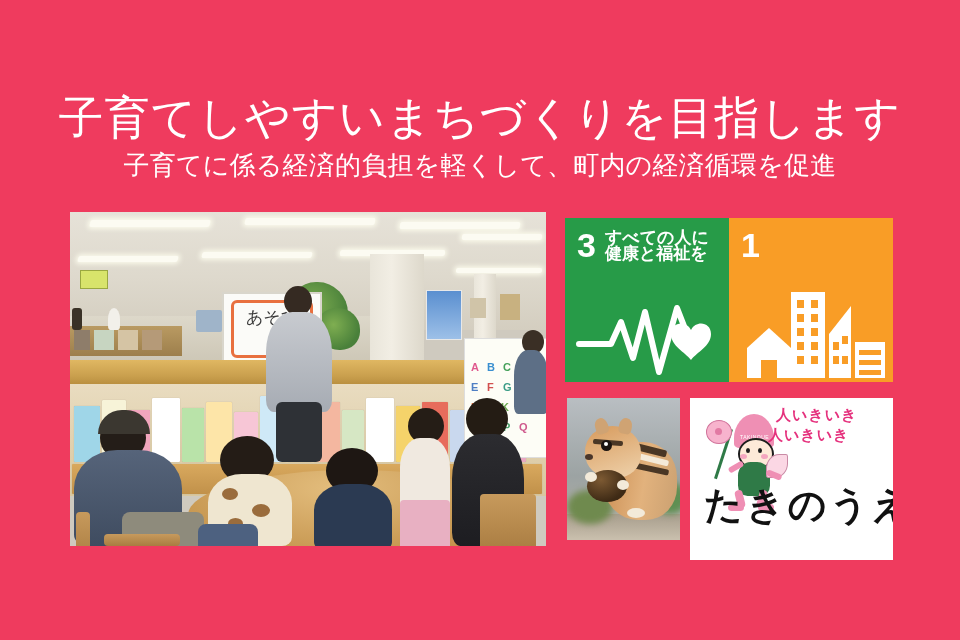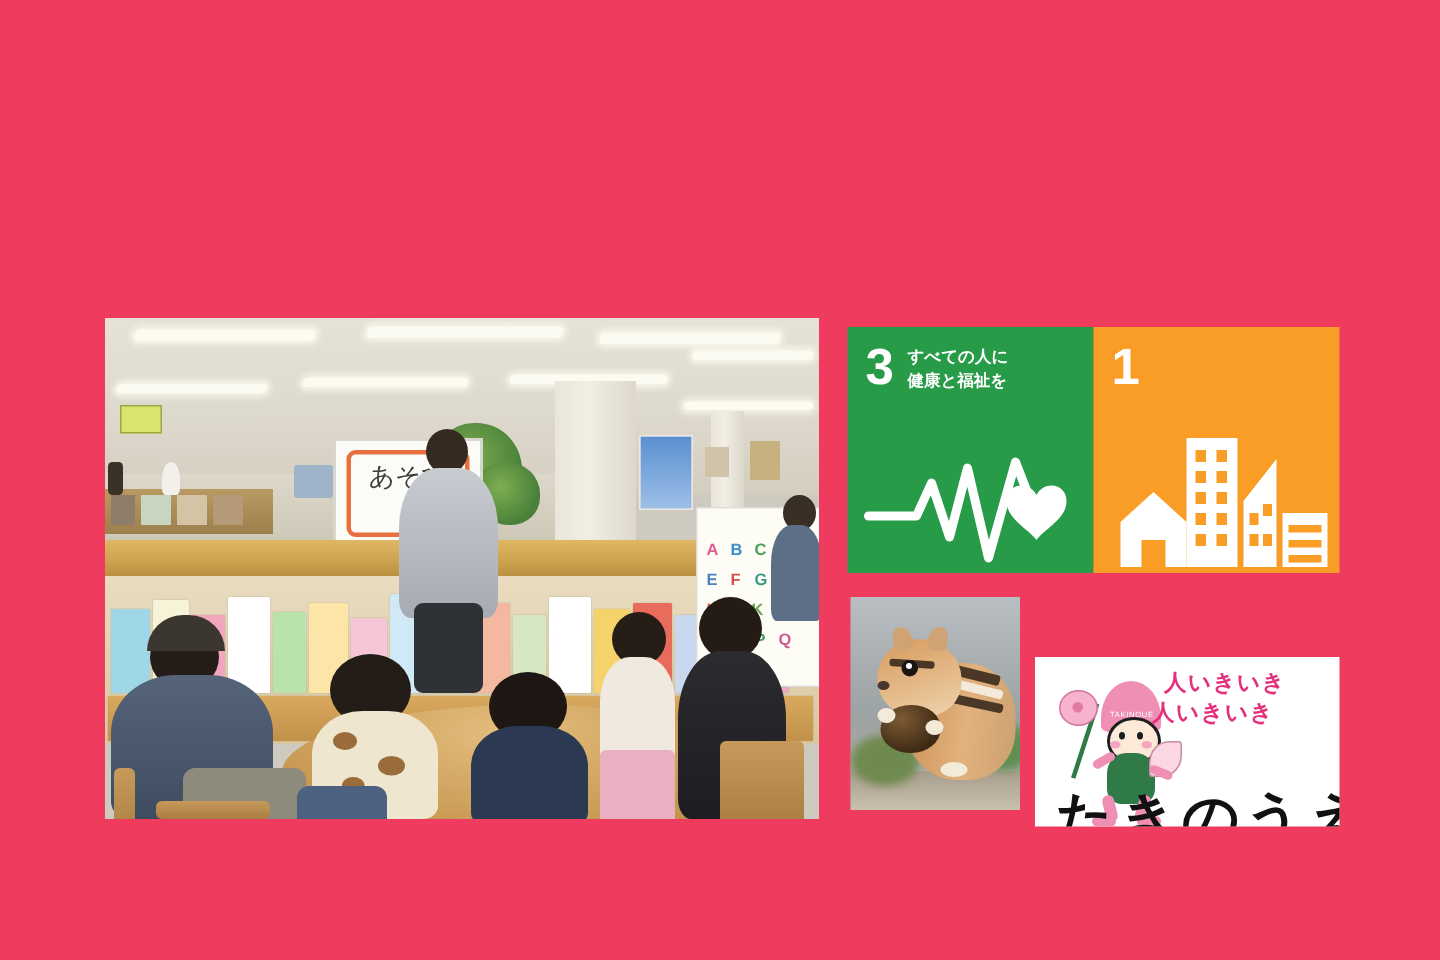--- a/index.html
+++ b/index.html
@@ -148,21 +148,21 @@
     display: flex;
     align-items: flex-start;
   }
   .sdg-num {
     font-size: 34px;
     line-height: 34px;
     font-weight: bold;
     margin-right: 9px;
   }
   .sdg-txt {
-    font-size: 11px;
+    font-size: 17px;
     line-height: 16px;
     font-weight: bold;
     padding-top: 2px;
     white-space: pre-line;
   }
   .sdg-icon {
     position: absolute;
     left: 0; top: 68px; width: 164px; height: 92px;
   }
 
@@ -193,24 +193,23 @@
   }
   .cm-paw { background: #f3ead9; border-radius: 50%; }
   .cm-ground {
     background: linear-gradient(#a79d8c,#cac0ae);
   }
 
   
   #town-logo {
     position: absolute;
     left: 690px; top: 398px;
-    width: 203px; height: 113px;
+    width: 203px; height: 162px;
     background: #ffffff;
     overflow: hidden;
-    margin-top: 40px;
   }
   .lg { position: absolute; }
   #logo-tag1, #logo-tag2 {
     color: #e5317d;
     font-size: 15px;
     font-weight: bold;
     letter-spacing: 1px;
     white-space: nowrap;
   }
   #logo-tag1 { left: 86px; top: 8px; }
@@ -241,20 +240,22 @@
   .mc-wing { background: #fbd7e4; border-radius: 60% 10% 60% 10%; border: 1px solid #c98aa5; }
   .mc-wand { background: #2f7a47; }
   .mc-flower { background: #f7b3cd; border-radius: 50%; border: 1px solid #d1739b; }
 </style>
 </head>
 <body>
 
 <div id="banner">
 
   <div id="headline">
+    <div id="main-title">子育てしやすいまちづくりを目指します</div>
+    <div id="sub-title">子育てに係る経済的負担を軽くして、町内の経済循環を促進</div>
   </div>
 
   <div id="library-photo">
 
     <div class="ph-layer lib-ceiling"></div>
 
     <div class="ph-layer lib-light" style="left:20px;top:8px;width:120px;height:7px;transform:skewX(-14deg);"></div>
     <div class="ph-layer lib-light" style="left:175px;top:6px;width:130px;height:7px;transform:skewX(-10deg);"></div>
     <div class="ph-layer lib-light" style="left:330px;top:10px;width:120px;height:7px;transform:skewX(-8deg);"></div>
     <div class="ph-layer lib-light" style="left:8px;top:44px;width:100px;height:6px;transform:skewX(-16deg);"></div>

